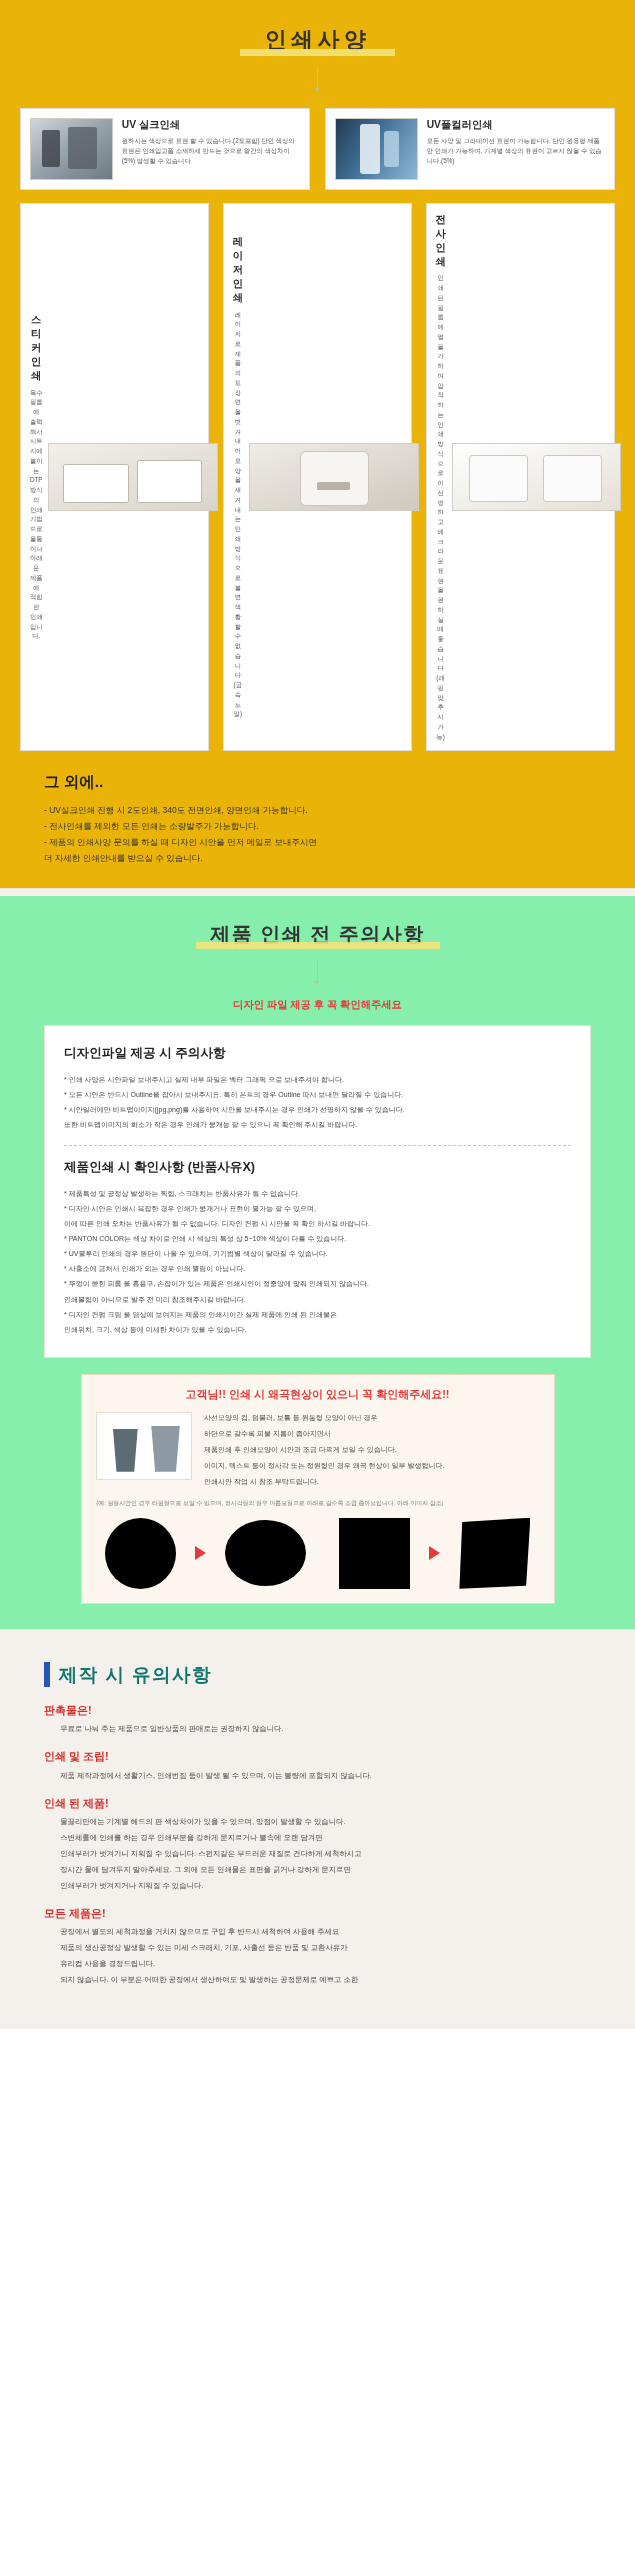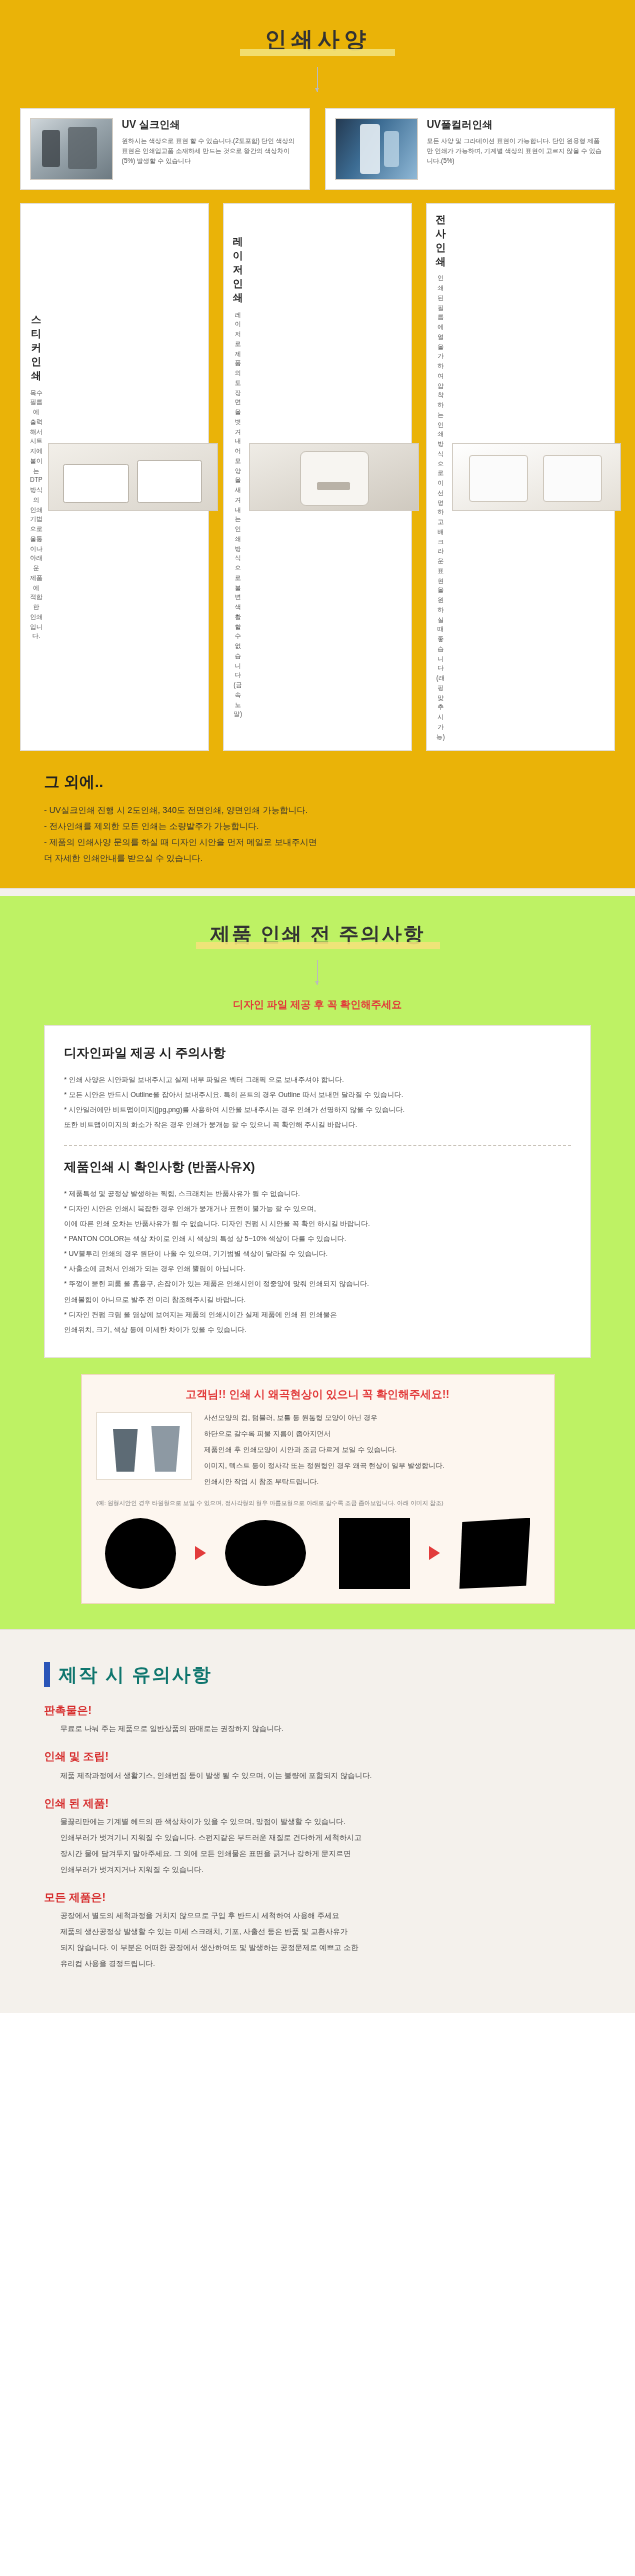--- a/index.html
+++ b/index.html
@@ -90,21 +90,21 @@
   .etc h2 {
     font-size: 15.5px; font-weight: bold; margin: 0 0 8.9px; color:#222;
   }
   .etc ul { list-style:none; margin:0; padding:0; }
   .etc li { font-size: 8.5px; color:#333; line-height: 1.9; }
 
   
   .stripe { height: 7.4px; background: #f4f1ec; border-top:0.7px solid #e6e1d9; }
 
   
-  .sec2 { background: #bef264; padding: 25px 16px 25px; }
+  .sec2 { background: #86efac; padding: 25px 16px 25px; }
   .sec2 .title-main { font-size: 20px; letter-spacing: 1.5px; }
   .sec2 .title-underline { width: 244px; }
   .sub-red {
     text-align:center; color:#e23b3b; font-weight:bold; font-size:10.3px; margin-top: 13.3px;
   }
 
   .panel {
     width: 547px; margin: 13.3px auto 0; background:#fff;
     border:0.7px solid #e6e1d9; padding: 16.2px 19px 19px;
   }
@@ -304,28 +304,29 @@
     </div>
 
     <div class="blk">
       <div class="bt">인쇄 및 조립!</div>
       <p>제품 제작과정에서 생활기스, 인쇄번짐 등이 발생 될 수 있으며, 이는 불량에 포함되지 않습니다.</p>
     </div>
 
     <div class="blk">
       <div class="bt">인쇄 된 제품!</div>
       <p>물끓리만에는 기계별 헤드의 판 색상차이가 있을 수 있으며, 망점이 발생할 수 있습니다.</p>
+      <p>스변체롤에 인쇄를 하는 경우 인쇄부분을 강하게 문지르거나 불속에 오랜 담겨면</p>
       <p>인쇄부러가 벗겨기니 지워질 수 있습니다. 스펀지같은 부드러운 재질로 건다하게 세척하시고</p>
       <p>장시간 물에 담겨두지 말아주세요. 그 외에 모든 인쇄물은 표면을 긁거나 강하게 문지르면</p>
       <p>인쇄부러가 벗겨지거나 지워질 수 있습니다.</p>
     </div>
 
     <div class="blk">
       <div class="bt">모든 제품은!</div>
       <p>공장에서 별도의 세척과정을 거치지 않으므로 구입 후 반드시 세척하여 사용해 주세요</p>
       <p>제품의 생산공정상 발생할 수 있는 미세 스크래치, 기포, 사출선 등은 반품 및 교환사유가</p>
+      <p>유리컵 사용을 경정드립니다.</p>
       <p>되지 않습니다. 이 부분은 어떠한 공장에서 생산하여도 및 발생하는 공정문제로 예쁘고 소한</p>
-      <p>유리컵 사용을 경정드립니다.</p>
     </div>
   </section>
 
 </div>
 
 
 </body></html>

